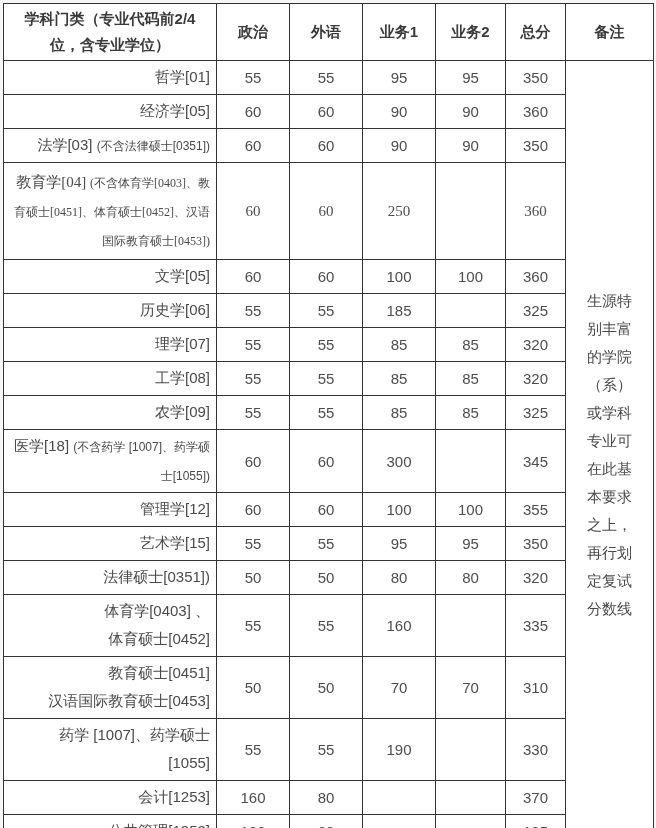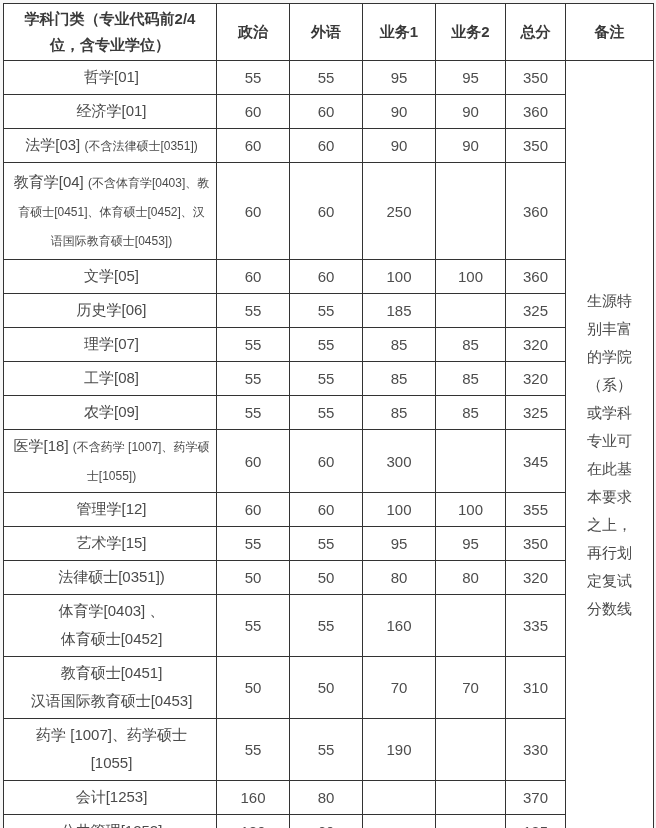--- a/index.html
+++ b/index.html
@@ -30,23 +30,23 @@
     font-size: 15px;
     font-weight: bold;
     color: #3a3a3a;
     text-align: center;
     line-height: 26px;
     white-space: pre-line;
   }
   tr.rhh { height: 57px; }
   tr.rh1 { height: 29px; }
   tr.rh2 { height: 57px; }
-  tr.rh3 { height: 97px; }
+  tr.rh3 { height: 97px; font-family: Liberation Serif, serif; }
   td.subject {
-    text-align: center;
+    text-align: right;
     padding-left: 9px;
     font-size: 15px;
     color: #4a4a4a;
     line-height: 28px;
     vertical-align: middle;
   }
   td.subject .nm { white-space: pre-line; }
   td.subject .nt { font-size: 12px; }
   td.score {
     text-align: center;
@@ -105,21 +105,21 @@
 或学科
 专业可
 在此基
 本要求
 之上，
 再行划
 定复试
 分数线</td>
     </tr>
     <tr class="rh1">
-      <td class="subject"><span class="nm">经济学[01]</span> <span class="nt"></span></td>
+      <td class="subject"><span class="nm">经济学[05]</span> <span class="nt"></span></td>
       <td class="score">60</td>
       <td class="score">60</td>
       <td class="score">90</td>
       <td class="score">90</td>
       <td class="score">360</td>
     </tr>
     <tr class="rh1">
       <td class="subject"><span class="nm">法学[03]</span> <span class="nt">(不含法律硕士[0351])</span></td>
       <td class="score">60</td>
       <td class="score">60</td>

